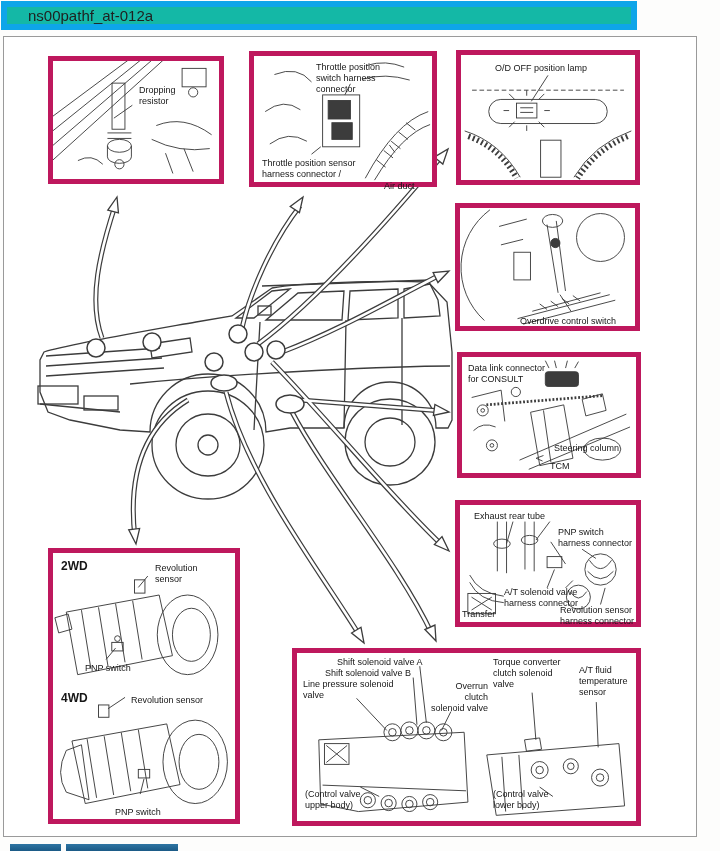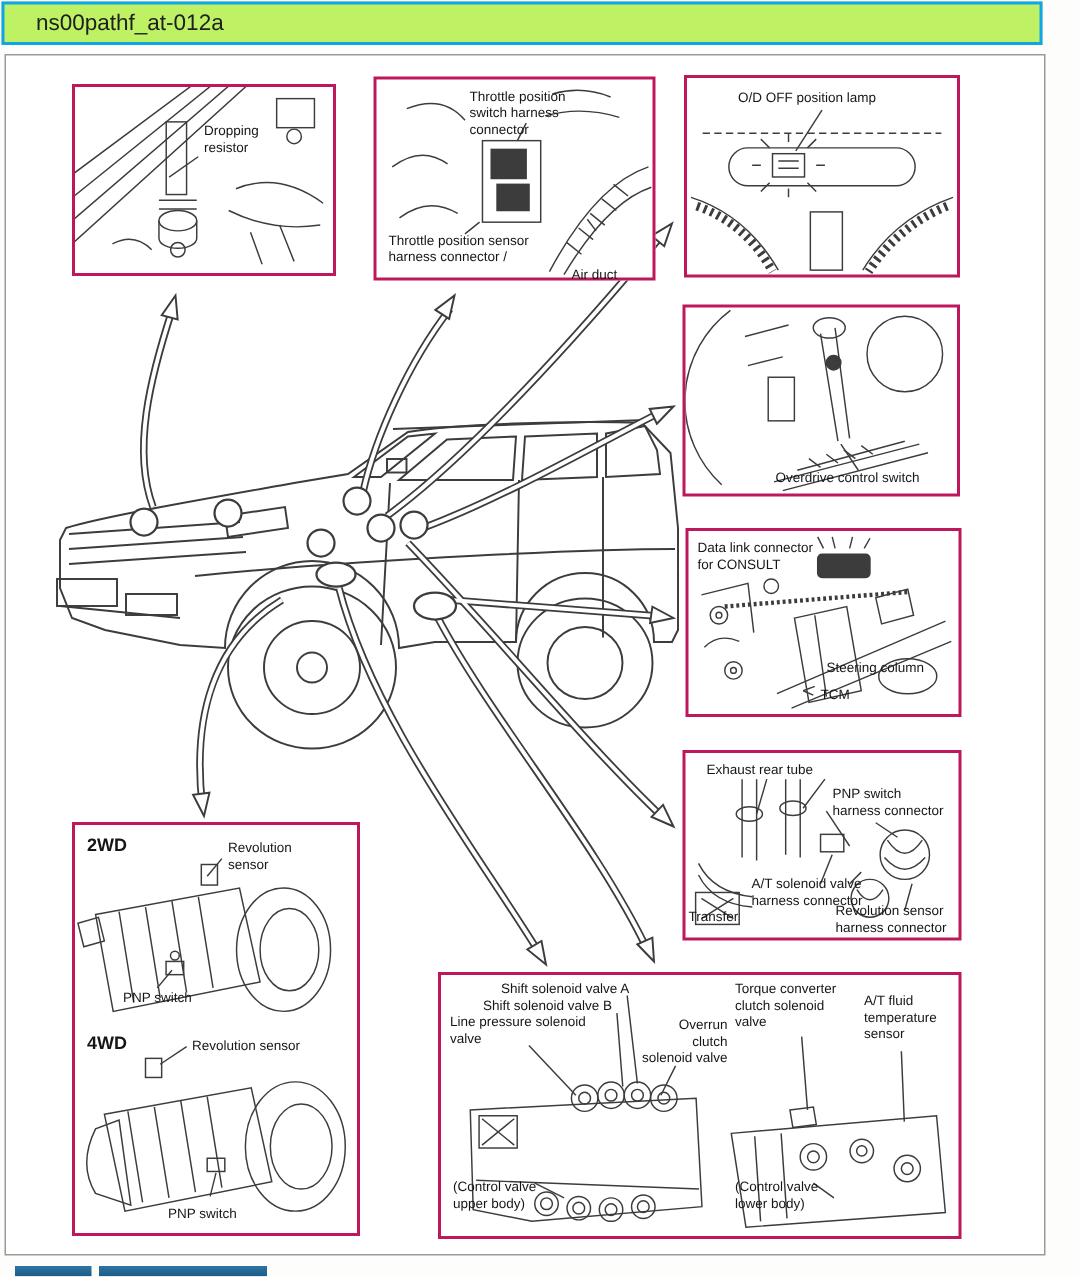--- a/index.html
+++ b/index.html
@@ -1,24 +1,24 @@
 <!DOCTYPE html>
 <html><head>
 <meta charset="utf-8">
 <style>
   html,body{margin:0;padding:0;background:#fdfdfc;}
   .page{position:relative;width:720px;height:851px;overflow:hidden;background:#fdfdfc;
         font-family:"Liberation Sans",sans-serif;}
-  .titlebar{position:absolute;left:1px;top:1px;width:694px;height:29px;background:#bef264;
-            border:2px solid #0ea5e9;box-sizing:border-box;display:flex;align-items:center;}
+  .titlebar{position:absolute;left:1px;top:1px;width:636px;height:29px;background:#14b8a6;
+            border:6px solid #0ea5e9;box-sizing:border-box;display:flex;align-items:center;}
   .titlebar span{margin-left:21px;font-size:15px;color:#1f1f1f;}
   .content-frame{position:absolute;left:3px;top:36px;width:694px;height:801px;background:#ffffff;
                  border:1px solid #9a9a9a;box-sizing:border-box;}
   .underlay{position:absolute;left:0;top:0;width:720px;height:851px;}
-  .callout{position:absolute;background:#ffffff;border:2px solid #be185d;box-sizing:border-box;}
+  .callout{position:absolute;background:#ffffff;border:5px solid #be185d;box-sizing:border-box;}
   .callout svg{position:absolute;left:0;top:0;width:100%;height:100%;}
   .lbl{position:absolute;font-size:9px;line-height:1.2;color:#161616;}
   .lbl.nw{white-space:nowrap;}
   .lbl.bold{font-weight:bold;font-size:12px;}
   .footer-btn{position:absolute;height:7px;top:844px;
               background:linear-gradient(#2e75a3,#1b5a86);}
   .btn1{left:10px;width:51px;}
   .btn2{left:66px;width:112px;}
 </style>
 </head>

